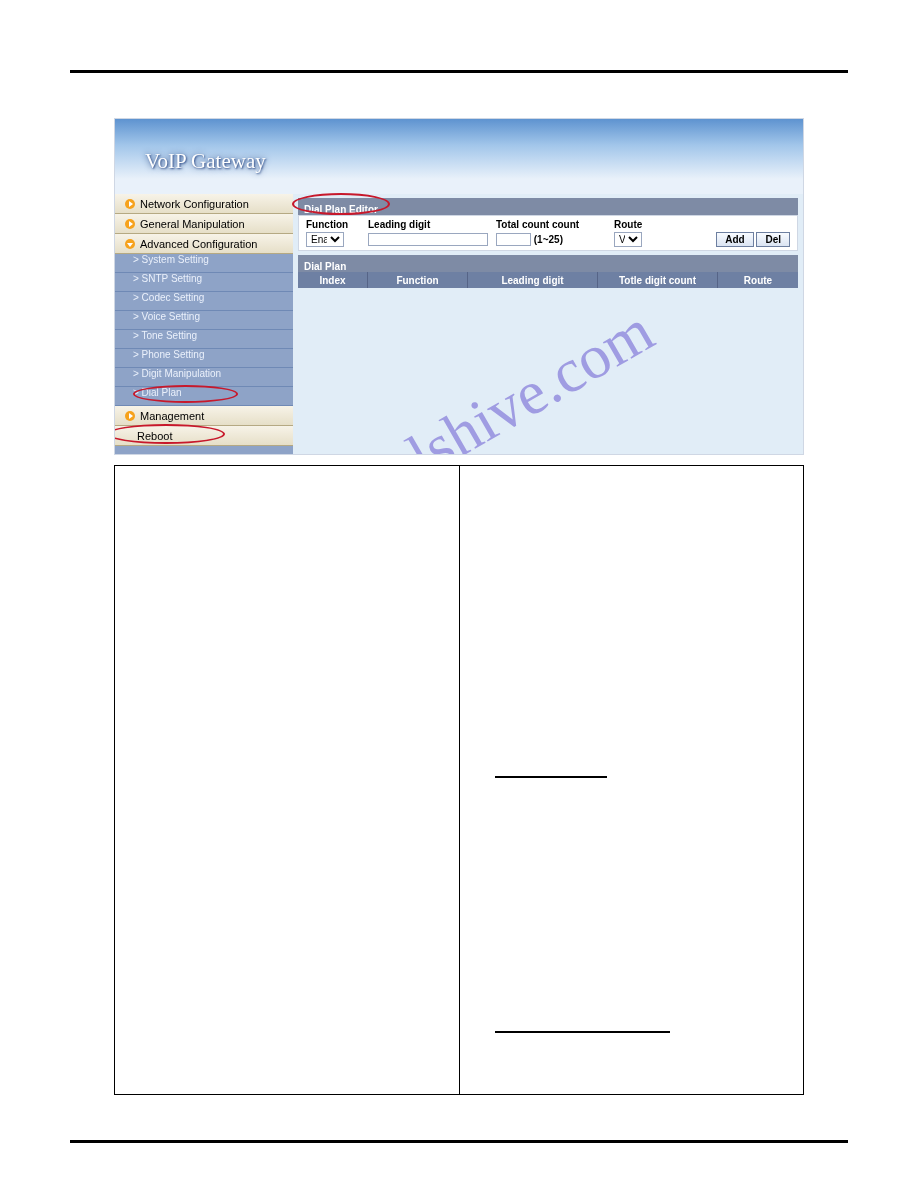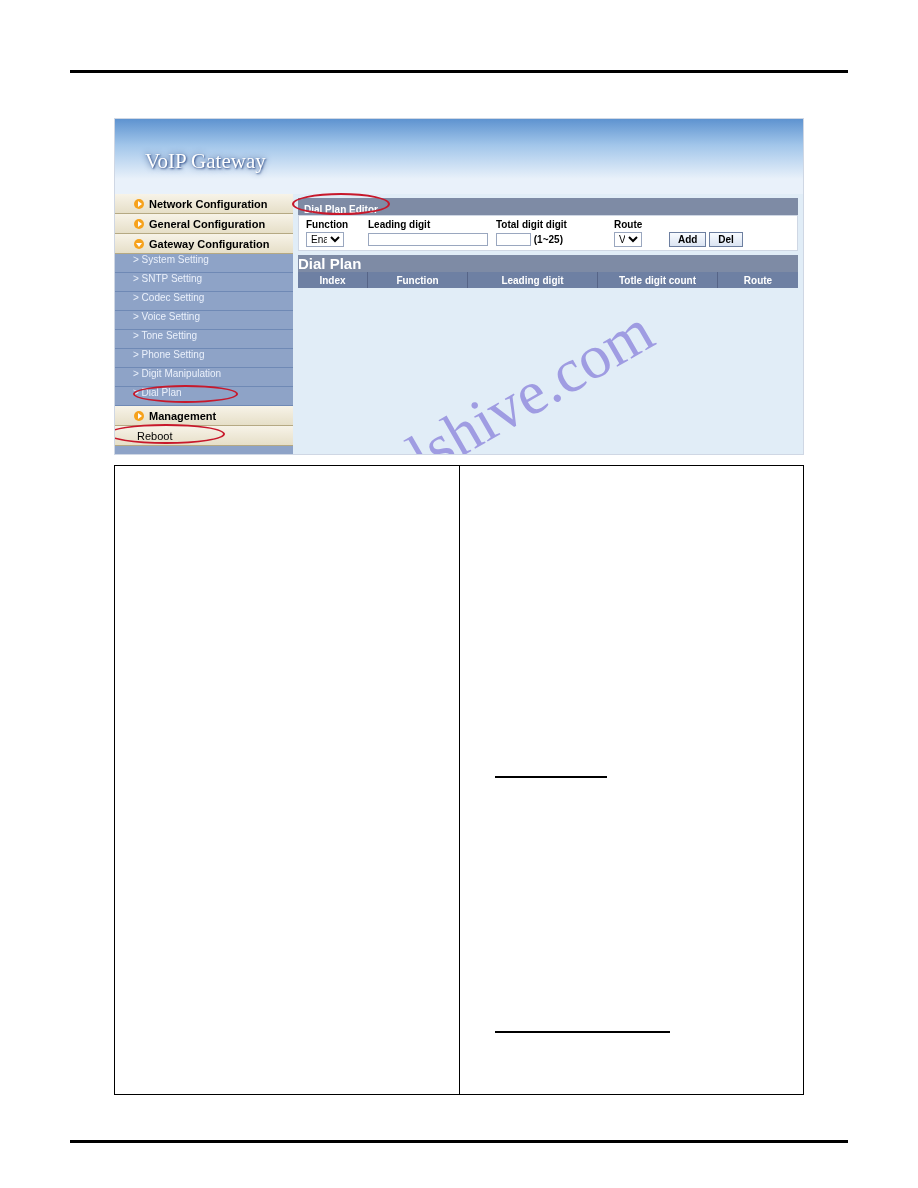--- a/index.html
+++ b/index.html
@@ -10,42 +10,42 @@
   .hr-bot{height:3px;background:#000;margin-top:45px}
 
   
   .app{width:690px;margin:0 auto 10px auto;border:1px solid #cfd7e4;overflow:hidden;position:relative}
   .banner{height:75px;background:linear-gradient(to bottom,#5e93d0 0%,#a2c6ea 35%,#e9f1fa 80%);position:relative}
   .banner .title{position:absolute;left:30px;top:30px;font-family:'Palatino Linotype','Times New Roman',serif;font-size:21px;color:#fff;text-shadow:1px 1px 2px #33508a,0 0 6px #33508a}
 
   .app-body{display:flex;background:#e1edf7;min-height:260px}
   
   .nav{width:178px;background:#8ea3c7;display:flex;flex-direction:column;font-size:11px}
-  .nav .top-item{display:flex;align-items:center;height:20px;padding-left:19px;background:linear-gradient(#f7f3e8,#e6dfc8);border-bottom:1px solid #b5a983;font-weight:bold;color:#000}
+  .nav .top-item{display:flex;align-items:center;height:20px;padding-left:10px;background:linear-gradient(#f7f3e8,#e6dfc8);border-bottom:1px solid #b5a983;font-weight:normal;color:#000}
   .nav .top-item svg{margin-right:5px}
   .nav .sub{height:19px;display:flex;align-items:flex-start;padding-left:18px;background:#8ea3c7;border-bottom:1px solid #6f89b5;color:#eaf0fb;font-size:10px;position:relative}
 
   .ring{position:absolute;border:2px solid #c7182b;border-radius:50%;pointer-events:none}
   #ring-title{width:98px;height:22px;top:-5px;left:-6px}
   #ring-dial{width:105px;height:18px;top:-2px;left:18px}
   #ring-reboot{width:118px;height:20px;top:-2px;left:-8px}
 
   .top-item.reboot{background:linear-gradient(#f7f3e8,#e6dfc8);color:#000;font-weight:normal;padding-left:22px;position:relative}
 
   
   .content{flex:1;background:#e1edf7;padding:4px 5px 5px 5px}
   .bar-title{position:relative;background:#7e8ba5;color:#fff;font-size:10px;font-weight:bold;height:17px;display:flex;align-items:flex-end;padding-left:6px}
   .editor{background:#fff;border:1px solid #cfd7e4;padding:2px 3px}
   .editor table{width:100%;border-collapse:collapse;font-size:10px;font-weight:bold}
   .editor th{font-weight:bold;text-align:left;padding:1px 4px}
   .editor td{padding:1px 4px}
   select,input[type=text]{font-size:10px;border:1px solid #9aa7bf;background:#fff}
   .btn{display:inline-block;border:1px solid #6d7fa0;background:linear-gradient(#f8fbff,#dbe4f2);font-size:10px;font-weight:bold;padding:1px 8px;cursor:pointer}
 
-  .tbl-head{background:#7e8ba5;color:#fff;font-size:15px;font-weight:bold;height:17px;margin-top:4px;display:flex;align-items:flex-start;}
+  .tbl-head{background:#7e8ba5;color:#fff;font-size:10px;font-weight:bold;height:17px;margin-top:4px;display:flex;align-items:flex-end;padding-left:6px}
   .col-head{display:flex;background:#6e80a3;color:#fff;font-size:10px;font-weight:bold;height:16px;align-items:flex-start}
   .col-head span{border-right:1px solid #566487;display:flex;align-items:center;justify-content:center;height:100%}
 
   
   .doc{width:690px;margin:0 auto;border:1px solid #000;height:630px;position:relative}
   .doc .vsep{position:absolute;left:50%;top:0;bottom:0;width:1px;background:#000}
   .doc .hl{position:absolute;height:1.5px;background:#000}
   .wm{position:absolute;left:0;right:0;top:280px;text-align:center;font-family:'Segoe Script','Comic Sans MS',cursive;font-size:62px;color:#6a5ad1;opacity:0.55;pointer-events:none;transform:rotate(-30deg)}
 </style>
 </head>
@@ -66,28 +66,28 @@
               <circle cx="5" cy="5" r="5" fill="#f6a21c"></circle>
               <polygon points="4,2 8,5 4,8" fill="#fff"></polygon>
             </svg>
           <span>Network Configuration</span>
         </div>
         <div class="top-item">
           <svg width="10" height="10">
               <circle cx="5" cy="5" r="5" fill="#f6a21c"></circle>
               <polygon points="4,2 8,5 4,8" fill="#fff"></polygon>
             </svg>
-          <span>General Configuration</span>
+          <span>General Manipulation</span>
         </div>
         <div class="top-item">
           <svg width="10" height="10">
               <circle cx="5" cy="5" r="5" fill="#f6a21c"></circle>
               <polygon points="2,4 8,4 5,8" fill="#fff"></polygon>
             </svg>
-          <span>Gateway Configuration</span>
+          <span>Advanced Configuration</span>
         </div>
         <div class="sub">
             <span>&gt; System Setting</span>
           </div>
         <div class="sub">
             <span>&gt; SNTP Setting</span>
           </div>
         <div class="sub">
             <span>&gt; Codec Setting</span>
           </div>
@@ -124,41 +124,41 @@
         <div class="bar-title">
           <span>Dial Plan Editor</span>
           <div class="ring" id="ring-title"></div>
         </div>
         <div class="editor">
           <table>
             <tbody>
                 <tr>
               <th style="width:62px"><span>Function</span></th>
               <th style="width:128px"><span>Leading digit</span></th>
-              <th style="width:118px"><span>Total digit digit</span></th>
+              <th style="width:118px"><span>Total count count</span></th>
               <th style="width:55px"><span>Route</span></th>
               <th></th>
             </tr>
             <tr>
               <td>
                 <select style="width:38px">
                   <option>Enable</option>
                 </select>
               </td>
               <td><input type="text" style="width: 120px;"></td>
               <td>
                 <input type="text" style="width: 35px;">
                 <span>(1~25)</span>
               </td>
               <td>
                 <select style="width:28px">
                   <option>VOIP</option>
                 </select>
               </td>
-              <td style="text-align:left">
+              <td style="text-align:right">
                 <span class="btn">Add</span>
                 <span class="btn">Del</span>
               </td>
             </tr>
           </tbody>
             </table>
         </div>
         <div class="tbl-head">
           <span>Dial Plan</span>
         </div>

